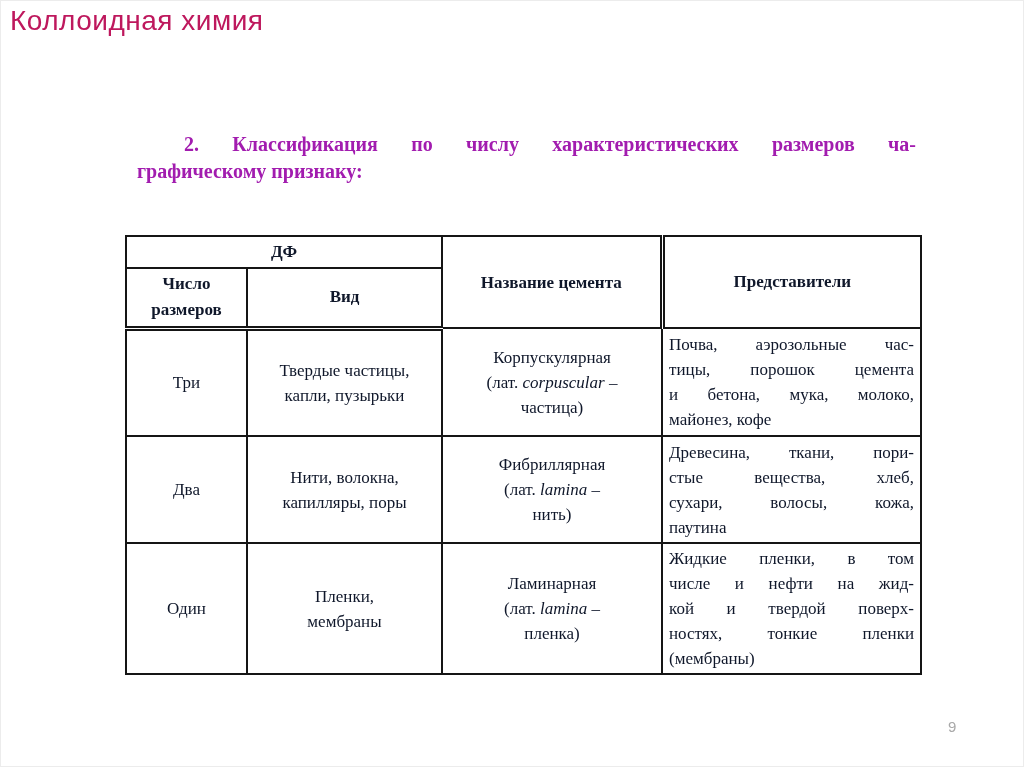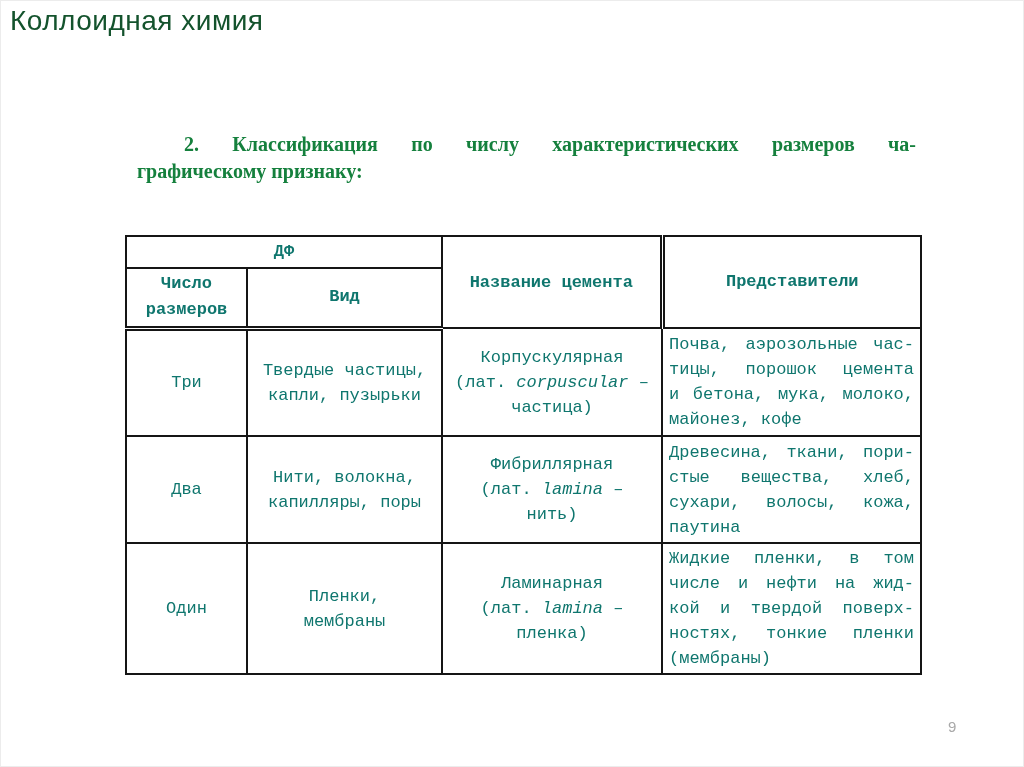--- a/index.html
+++ b/index.html
@@ -7,35 +7,35 @@
     width:1024px;height:767px;background:#ffffff;overflow:hidden;
     font-family:"Liberation Serif", serif;
   }
   .slide{
     position:absolute;left:0;top:0;width:1024px;height:767px;background:#ffffff;
     box-shadow:inset 0 0 0 1px #ececec;
   }
   .slide-title{
     position:absolute;left:10px;top:4px;
     font-family:"Liberation Sans", sans-serif;
-    font-size:28px;line-height:34px;color:#14532d;font-weight:400;
+    font-size:28px;line-height:34px;color:#be185d;font-weight:400;
     letter-spacing:0.5px;
   }
   .heading{
     position:absolute;left:137px;top:131px;width:779px;
-    font-size:20px;font-weight:bold;color:#15803d;line-height:27px;
+    font-size:20px;font-weight:bold;color:#a21caf;line-height:27px;
   }
   .hline{text-align:justify;text-align-last:justify;}
   .hline.indent{padding-left:47px;}
   .hline.last{text-align-last:left;}
 
   table.ctable{
     position:absolute;left:125px;top:235px;
     width:795px;border-collapse:collapse;table-layout:fixed;
-    font-size:17px;color:#0f766e;font-family:Liberation Mono, monospace;
+    font-size:17px;color:#0f172a;
   }
   table.ctable td{
     border:2px solid #151515;
     vertical-align:middle;
     padding:2px 6px;
     text-align:center;
   }
   td.hcell{font-weight:bold;line-height:26px;}
   tr.hrow2 td{border-bottom:5px double #151515;}
   td.spanhead{border-bottom:5px double #151515;}

